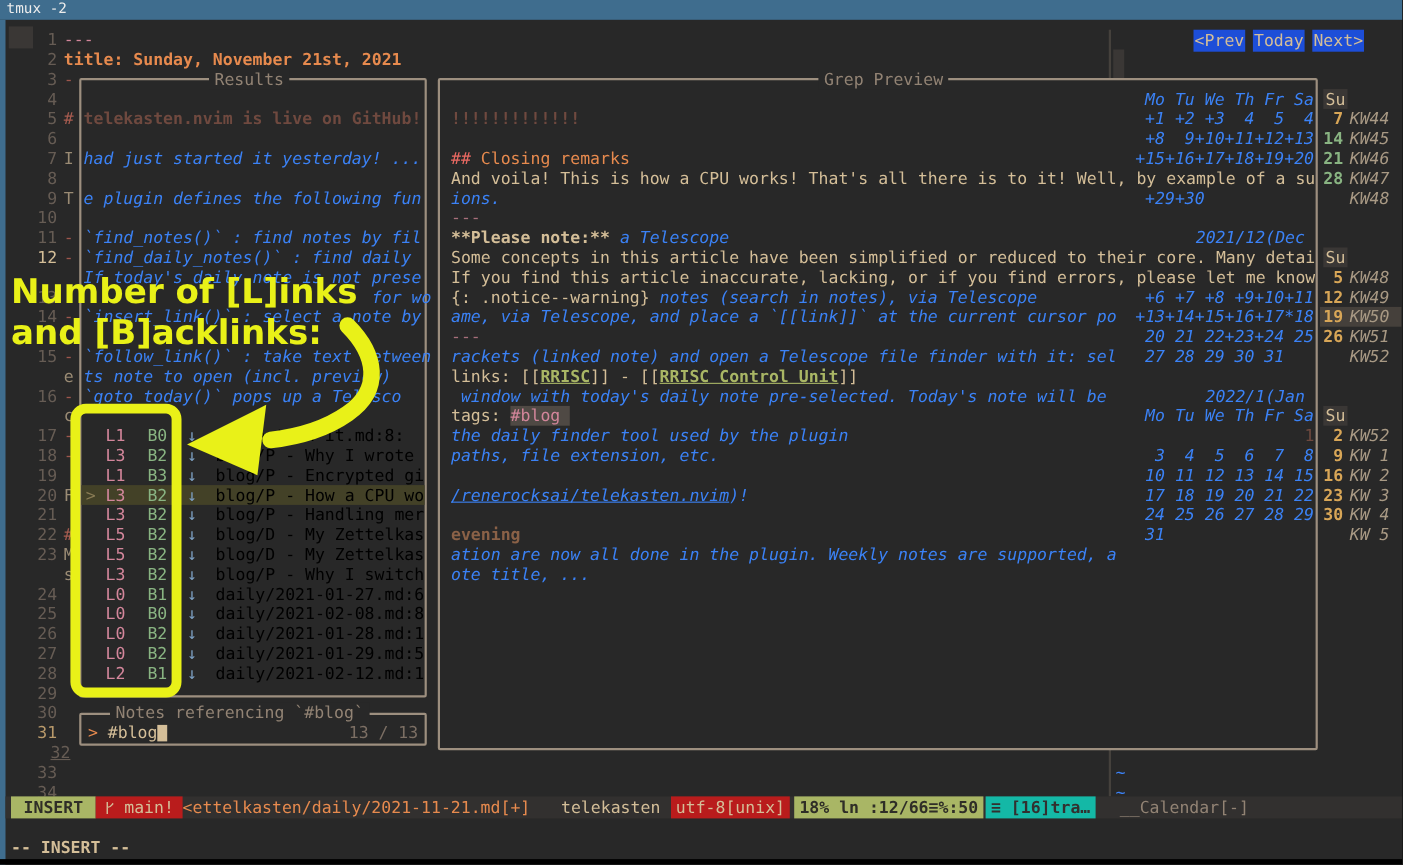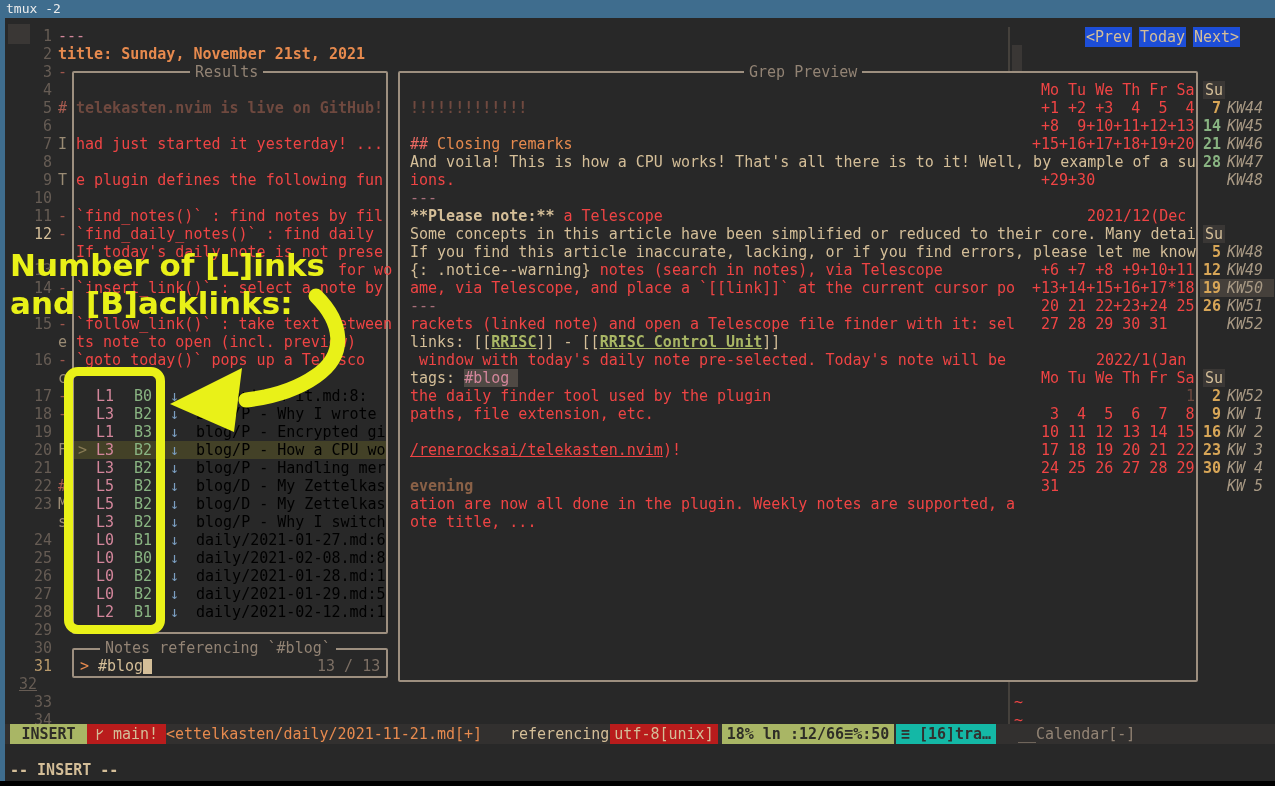--- a/index.html
+++ b/index.html
@@ -4,21 +4,21 @@
 <style>
   html,body{margin:0;padding:0;background:#111;}
   .stage{position:relative;width:1275px;height:786px;background:#282828;overflow:hidden;
          font-family:"DejaVu Sans Mono",monospace;}
   .titlebar{position:absolute;left:0;top:0;width:1275px;height:18px;background:#3f6d8e;}
   .titlebar span{position:absolute;left:6px;top:1px;font:13px "DejaVu Sans Mono",monospace;color:#ececec;}
   .leftstrip{position:absolute;left:0;top:18px;width:5px;height:768px;background:#3f6d8e;}
   .bottomstrip{position:absolute;left:0;top:781px;width:1275px;height:5px;background:#000;}
   .mono{position:absolute;font:15px "DejaVu Sans Mono",monospace;line-height:18px;white-space:pre;color:#d4be98;}
   .b{font-weight:bold;}
-  .ghost{color:#ef4444;}
+  .ghost{color:#3b82f6;font-style:italic;}
   .ghostred{color:#6f493f;}
   .dimred{color:#9d564c;}
   .red{color:#ea6962;}
   .reddim{color:#a85c50;}
   .pink{color:#d3869b;}
   .dimpink{color:#a86f7a;}
   .orange{color:#e78a4e;}
   .heading{color:#e78a4e;font-weight:normal;}
   .green{color:#a9b665;font-weight:bold;text-decoration:underline;}
   .gold{color:#d8a657;}
@@ -89,21 +89,21 @@
       <span class="mono lnum" style="left: 18px; top: 477px; width: 34px; text-align: right;">22</span>
       <span class="mono lnum" style="left: 18px; top: 495px; width: 34px; text-align: right;">23</span>
       <span class="mono lnum" style="left: 18px; top: 531px; width: 34px; text-align: right;">24</span>
       <span class="mono lnum" style="left: 18px; top: 549px; width: 34px; text-align: right;">25</span>
       <span class="mono lnum" style="left: 18px; top: 567px; width: 34px; text-align: right;">26</span>
       <span class="mono lnum" style="left: 18px; top: 585px; width: 34px; text-align: right;">27</span>
       <span class="mono lnum" style="left: 18px; top: 603px; width: 34px; text-align: right;">28</span>
       <span class="mono lnum" style="left: 18px; top: 621px; width: 34px; text-align: right;">29</span>
       <span class="mono lnum" style="left: 18px; top: 639px; width: 34px; text-align: right;">30</span>
       <span class="mono lnumamber" style="left: 18px; top: 657px; width: 34px; text-align: right;">31</span>
-      <span class="mono lnum" style="left: 11px; top: 675px; width: 34px; text-align: center; text-decoration: underline;">32</span>
+      <span class="mono lnum" style="left: 30px; top: 675px; width: 34px; text-align: right; text-decoration: underline;">32</span>
       <span class="mono lnum" style="left: 18px; top: 693px; width: 34px; text-align: right;">33</span>
       <span class="mono lnum" style="left: 18px; top: 711px; width: 34px; text-align: right;">34</span>
       <span class="mono reddim" style="left: 58px; top: 99px;">#</span>
       <span class="mono marginc" style="left: 58px; top: 135px;">I</span>
       <span class="mono marginc" style="left: 58px; top: 171px;">T</span>
       <span class="mono dimred" style="left: 58px; top: 207px;">-</span>
       <span class="mono dimred" style="left: 58px; top: 225px;">-</span>
       <span class="mono dimred" style="left: 58px; top: 279px;">-</span>
       <span class="mono dimred" style="left: 58px; top: 315px;">-</span>
       <span class="mono dimred" style="left: 58px; top: 351px;">-</span>
@@ -319,21 +319,21 @@
   <div class="titlebar">
       <span>tmux -2</span>
     </div>
   <div class="leftstrip"></div>
   <div class="statusline" id="statusline">
       <div class="sseg sbg-green" style="left: 5px; width: 77px;">INSERT</div>
       <div class="sseg sbg-grey" style="left: 82px; width: 79px;"><svg width="9" height="13" viewBox="0 0 9 13" style="vertical-align:-2px">
           <path d="M2.5 1 v11 M2.5 6 C6.5 6 6.5 3 8 2.5" stroke="#d4be98" stroke-width="1.3" fill="none"></path>
         </svg><span> main!</span></div>
       <div class="sseg" style="left: 161px; text-align: left; color: rgb(231, 138, 78);">&lt;ettelkasten/daily/2021-11-21.md[+]</div>
-      <div class="sseg" style="left: 505px; text-align: left;">referencing</div>
+      <div class="sseg" style="left: 505px; text-align: left;">telekasten</div>
       <div class="sseg sbg-grey" style="left: 605px; width: 108px;">utf-8[unix]</div>
       <div class="sseg sbg-green" style="left: 717px; width: 172px;">18% ln :12/66≡%:50</div>
       <div class="sseg sbg-orange" style="left: 891px; width: 100px;">≡ [16]tra…</div>
       <div class="sseg" style="left: 1013px; text-align: left; color: rgb(146, 131, 116);">__Calendar[-]</div>
     </div>
   <div class="cmdline">-- INSERT --</div>
   <div class="bottomstrip"></div>
 </div>
 
 </body></html>

